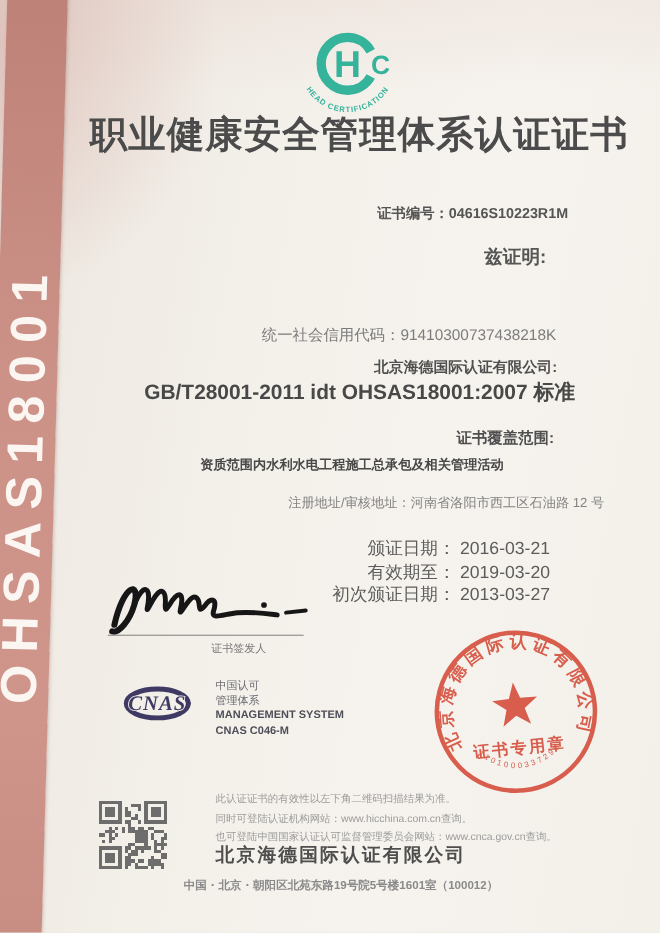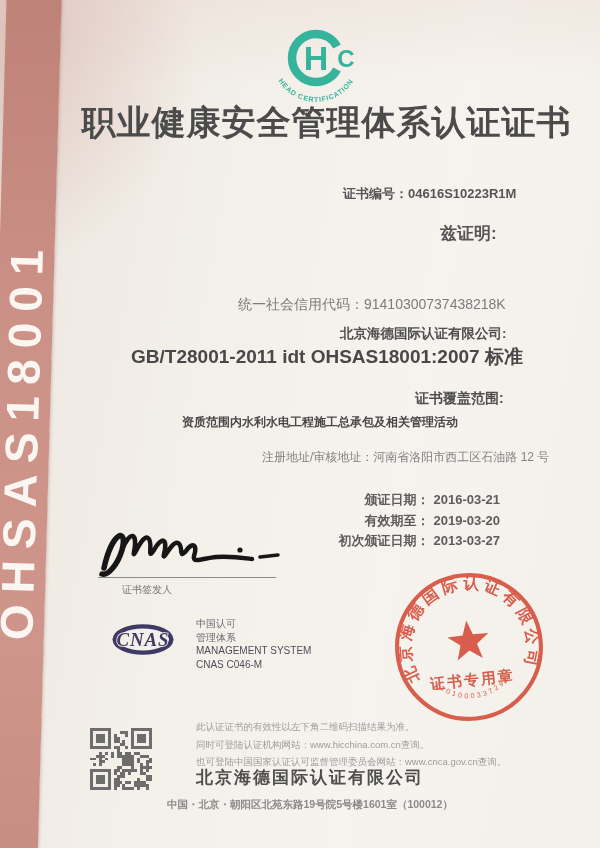--- a/index.html
+++ b/index.html
@@ -29,31 +29,31 @@
   .company{left:90px;right:20px;top:243px;text-align:center;font-size:27px;
     font-weight:bold;color:#474747;letter-spacing:2px;white-space:nowrap;}
   .credit{left:238px;top:296px;font-size:14px;color:#7c7c7c;white-space:nowrap;}
   .syslabel{left:340px;top:325px;font-size:13.5px;font-weight:bold;color:#4f4f4f;}
   .standard{left:62px;right:8px;top:344px;text-align:center;font-size:19px;
     font-weight:bold;color:#484848;white-space:nowrap;}
   .scopelabel{left:415px;top:390px;font-size:14px;font-weight:bold;color:#4f4f4f;}
   .scope{left:60px;right:20px;top:414px;text-align:center;font-size:12px;
     font-weight:bold;color:#484848;white-space:nowrap;}
   .regaddr{left:238px;top:449px;font-size:12px;color:#838383;white-space:nowrap;margin-left:24px;}
-  .dates{left:280px;top:490px;width:220px;text-align:right;font-size:13px;
-    font-weight:bold;color:#5c5c5c;line-height:20.5px;}
+  .dates{left:280px;top:490px;width:220px;text-align:right;font-size:16px;
+    font-weight:normal;color:#5c5c5c;line-height:20.5px;}
   .dates .v{margin-left:4px;}
   .sig{left:92px;top:518px;width:195px;height:62px;}
   .sigline{left:98px;top:577px;width:178px;border-top:1px solid #8a8a8a;height:0;}
-  .signer{left:122px;top:583px;width:120px;text-align:left;font-size:10px;color:#787878;}
+  .signer{left:122px;top:583px;width:120px;text-align:right;font-size:10px;color:#787878;}
   
   .cnas{left:106px;top:616px;width:300px;height:50px;}
   .cnas-logo{position:absolute;left:0;top:0;width:74px;height:47px;}
   .cnas-text{position:absolute;left:90px;top:1px;font-size:10px;color:#6a6a72;line-height:13.5px;white-space:nowrap;}
-  .cnas-text .b{font-weight:normal;color:#4e4e58;}
+  .cnas-text .b{font-weight:bold;color:#4e4e58;}
   
   .seal{left:392px;top:570px;width:154px;height:154px;opacity:.84;
     mix-blend-mode:multiply;transform:rotate(-6deg);}
   
   .qr{left:90px;top:728px;width:62px;height:62px;}
   .notes{left:160px;top:718px;font-size:9.5px;color:#9c9c9c;line-height:17.5px;white-space:nowrap;margin-left:36px;}
   .issuer{left:60px;right:40px;top:766px;text-align:center;font-size:17px;
     font-weight:bold;color:#4e4e4e;letter-spacing:2px;white-space:nowrap;}
   .issueraddr{left:60px;right:40px;top:798px;text-align:center;font-size:10.5px;color:#8a8a8a;white-space:nowrap;font-weight:bold;}
 </style>

